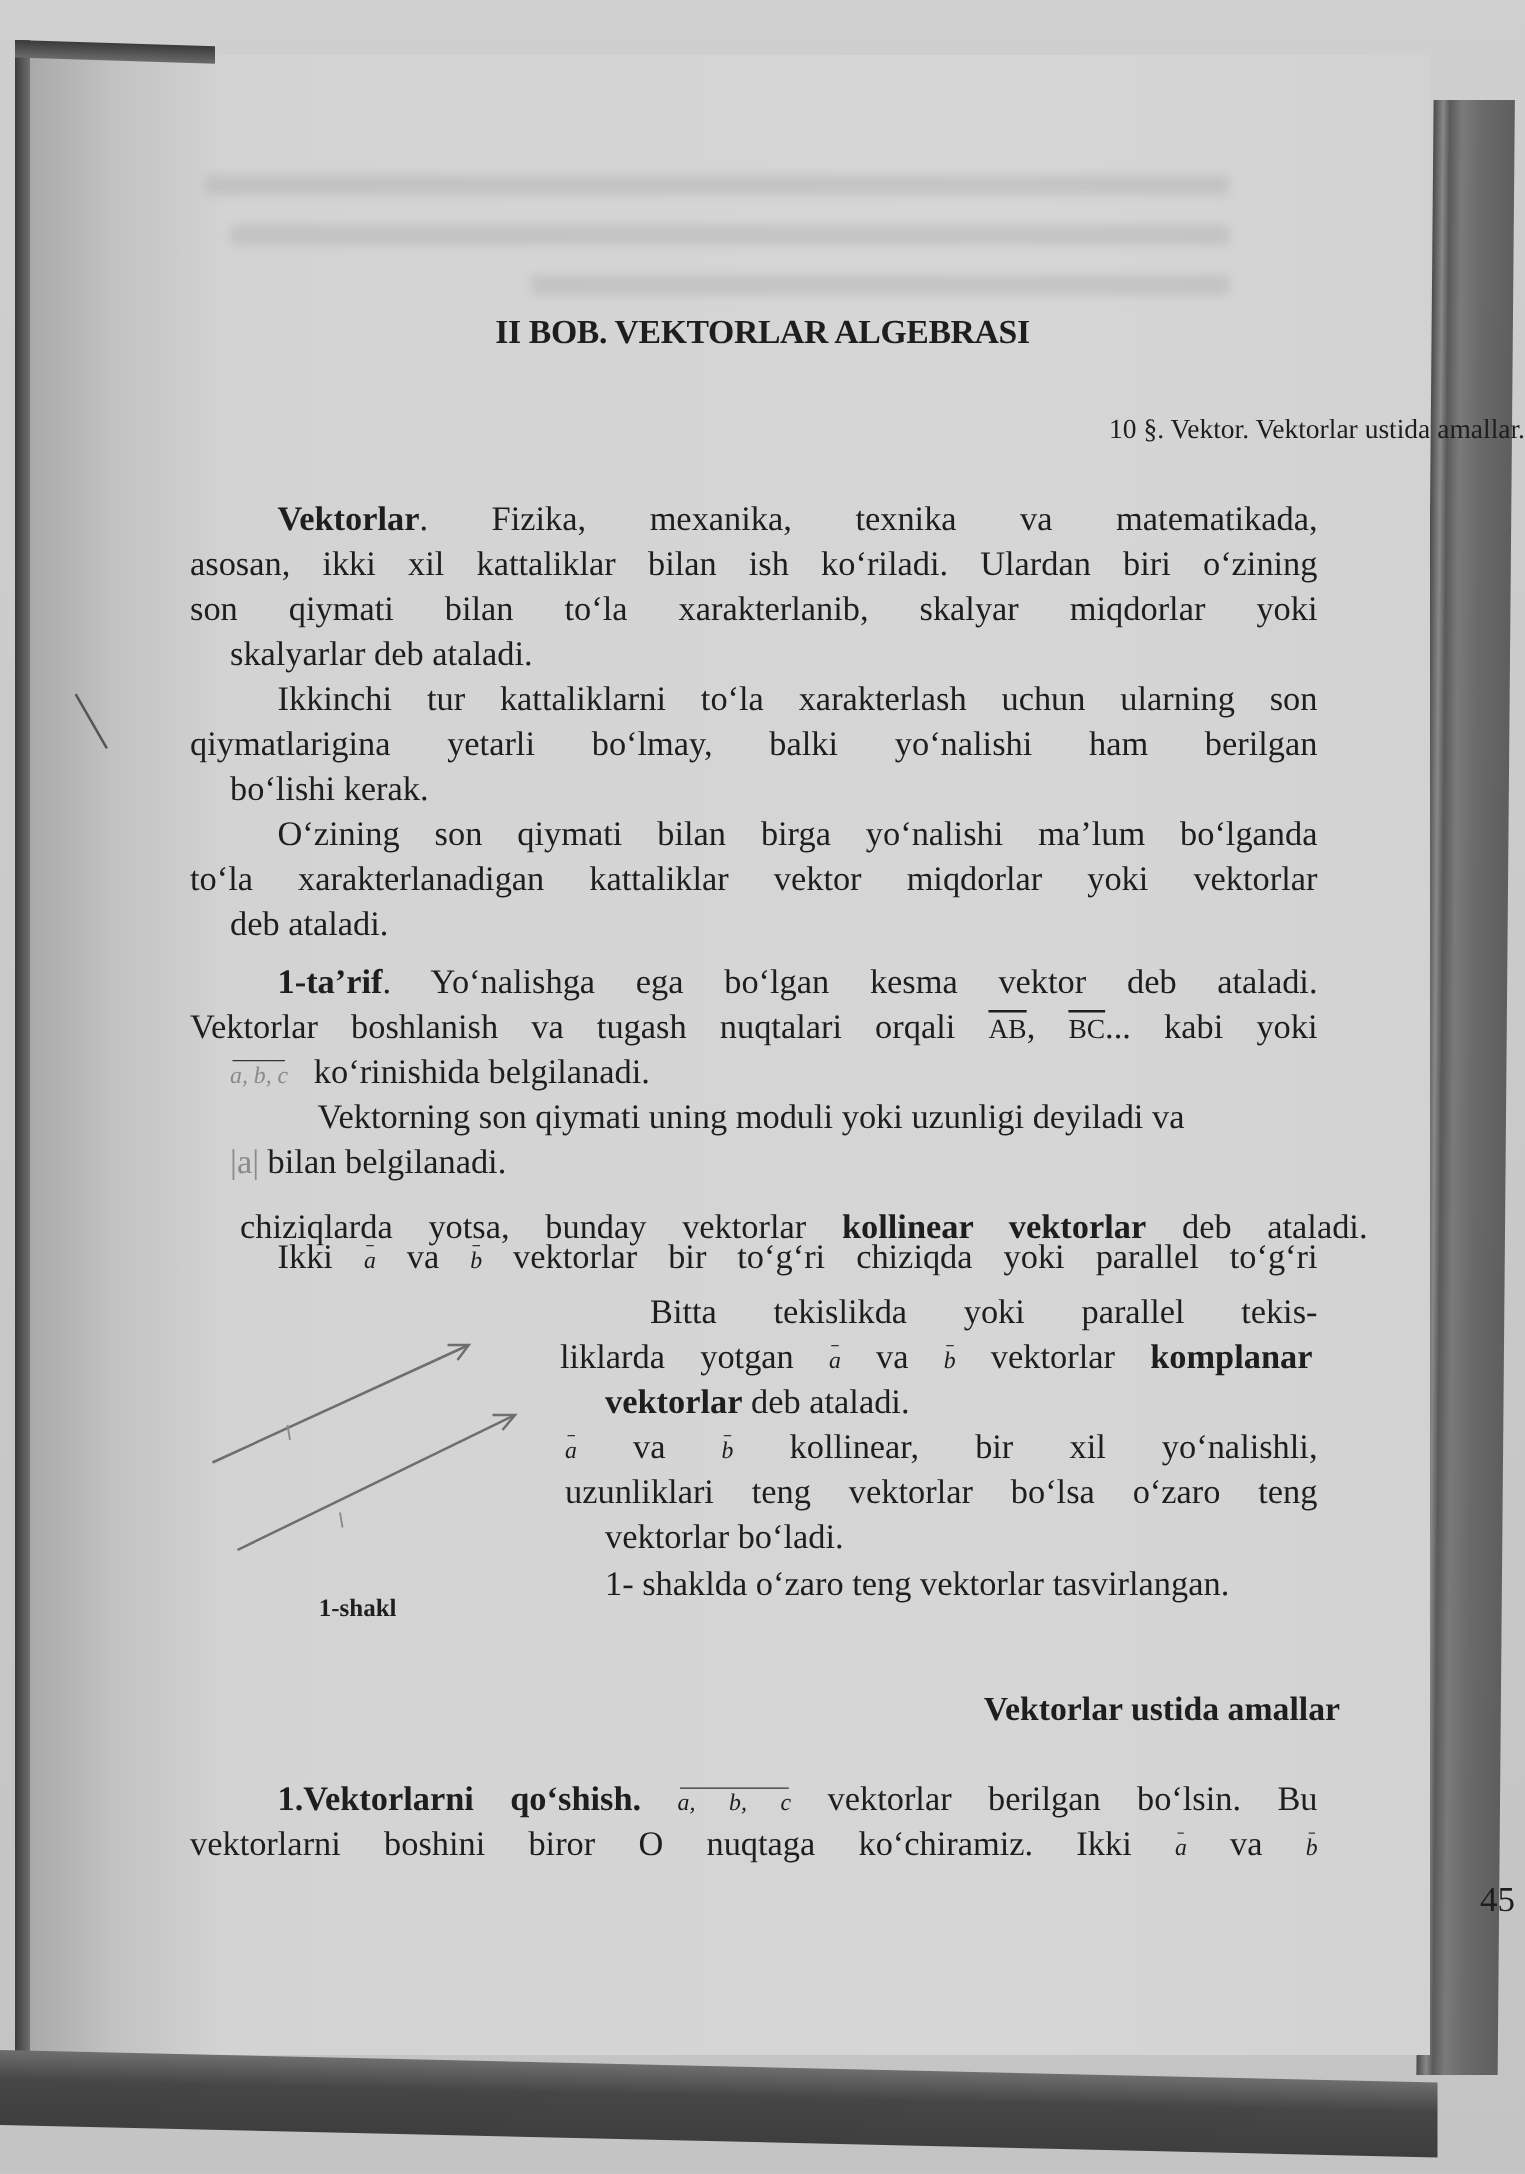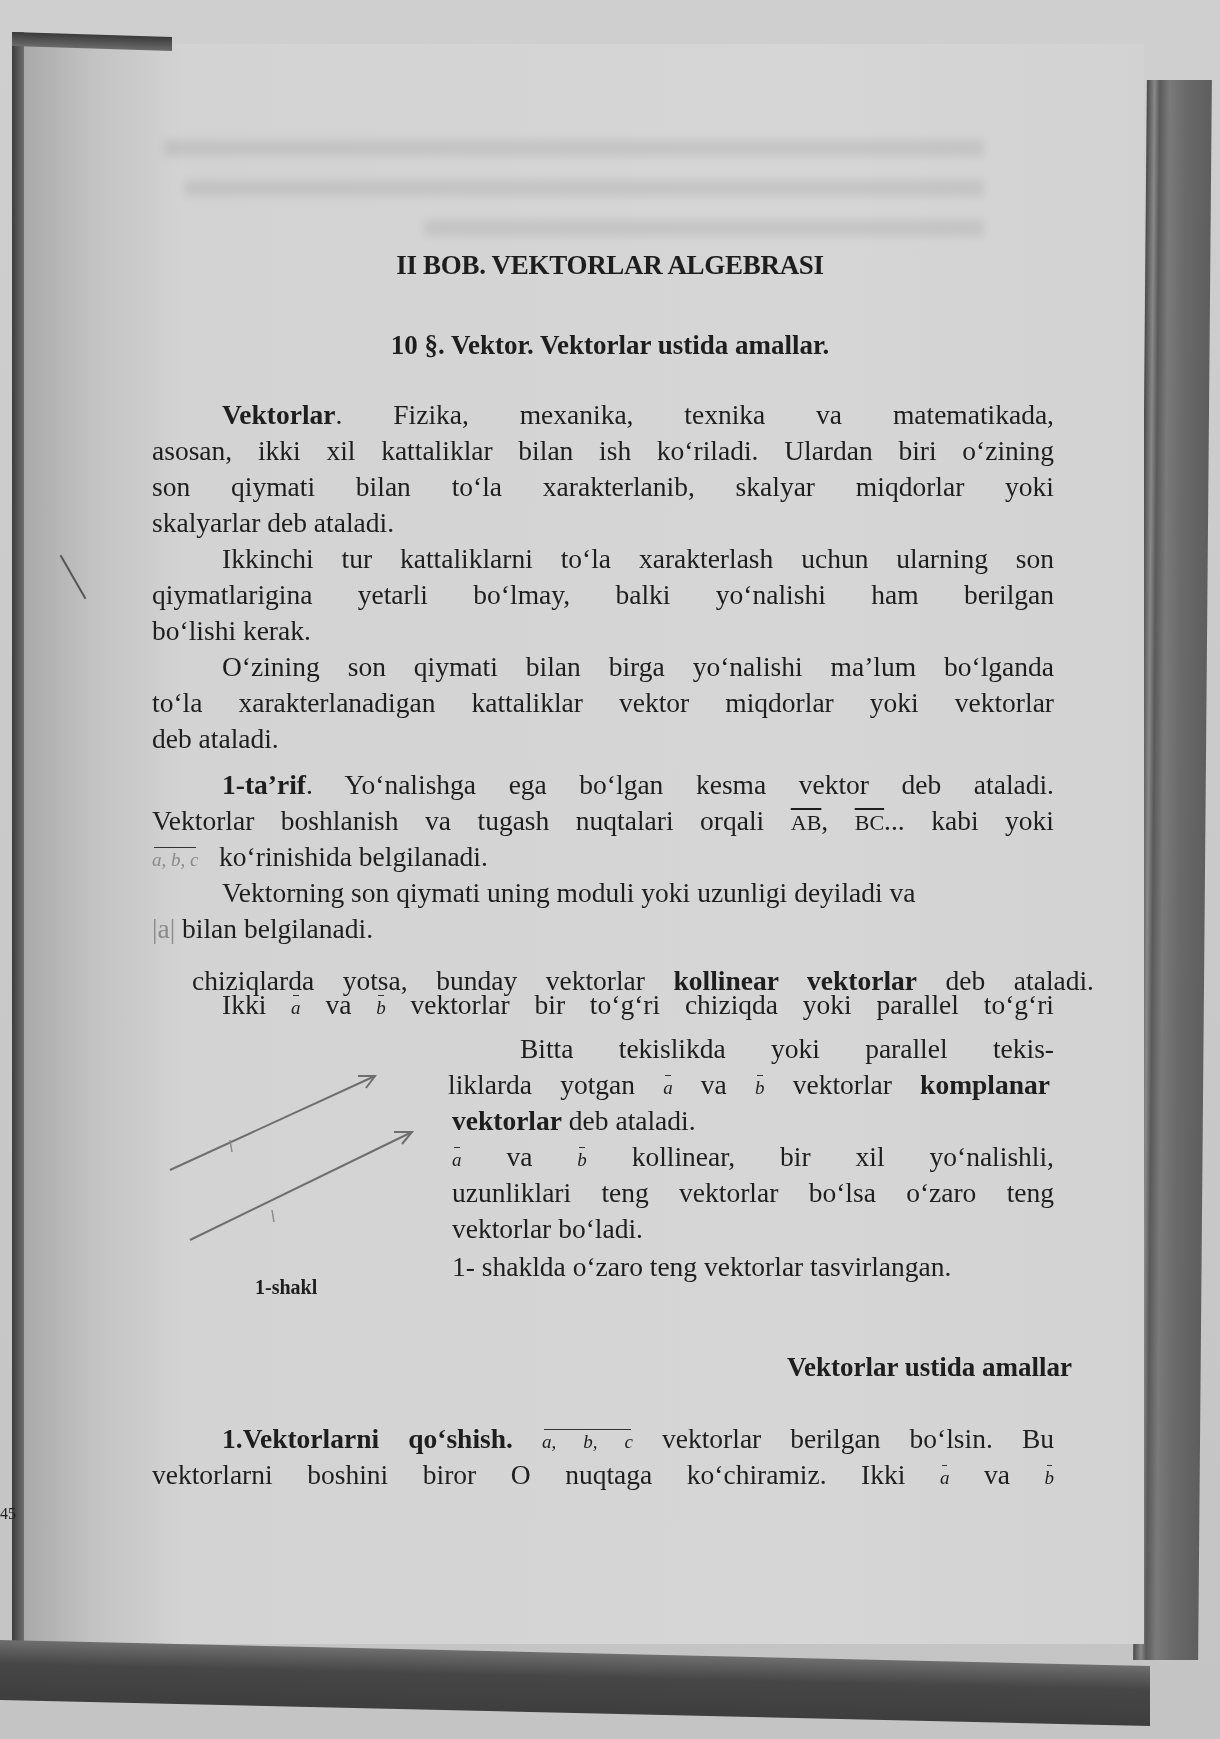--- a/index.html
+++ b/index.html
@@ -42,45 +42,45 @@
     position: absolute; height: 16px; background: rgba(120,120,120,0.18);
     filter: blur(4px); border-radius: 6px;
   }
   .text-col { position: absolute; left: 152px; width: 902px; }
   .chapter-title {
     position: absolute; left: 0; width: 100%; top: 250px;
     text-align: center; font-weight: bold; font-size: 27px; letter-spacing: -0.3px;
   }
   .section-title {
     position: absolute; left: 0; width: 100%; top: 330px;
-    text-align: center; font-weight: bold; font-size: 27px;
+    text-align: right; font-weight: normal; font-size: 22px;
   }
   .line {
     position: absolute; font-size: 27.5px; line-height: 34px; white-space: nowrap;
     text-align: justify; text-align-last: justify;
   }
-  .line.last { text-align-last: left; }
+  .line.last { text-align-last: left; margin-left: 32px; }
   .b { font-weight: bold; }
   .v { font-style: italic; font-size: 19px; position: relative; }
   .v::before {
     content: ""; position: absolute; left: 2px; right: 2px; top: -2px;
     height: 1px; background: #333;
   }
   .ov { text-decoration: overline; font-size: 22px; }
   .faded { color: #8a8a8a; filter: blur(0.6px); }
   .figure-caption {
     position: absolute; left: 255px; top: 1276px; font-size: 20px; font-weight: bold;
   }
   .sub-heading {
     position: absolute; left: 0; width: 1072px; top: 1352px;
     text-align: right; font-weight: bold; font-size: 27px;
   }
   .page-number {
-    position: absolute; left: 0; width: 1212px; top: 1505px; text-align: left;
-    font-size: 16px;
+    position: absolute; left: 0; width: 1212px; top: 1505px; text-align: right;
+    font-size: 28px;
   }
   .stray-mark {
     position: absolute; left: 72px; top: 552px; width: 2px; height: 50px;
     background: #555; transform: rotate(-30deg);
   }
 </style>
 </head>
 <body>
 
 <div class="scan-bg"></div>

